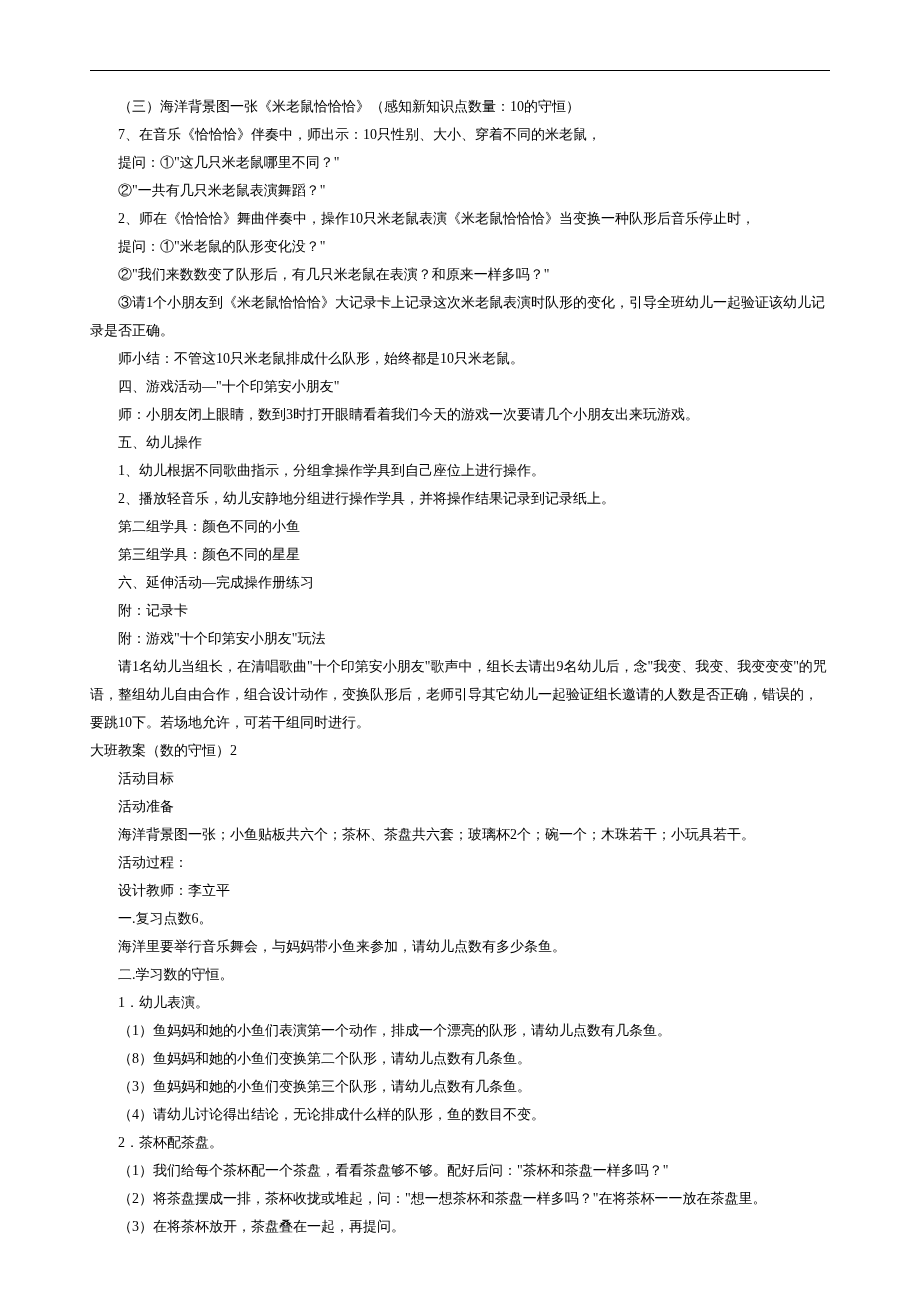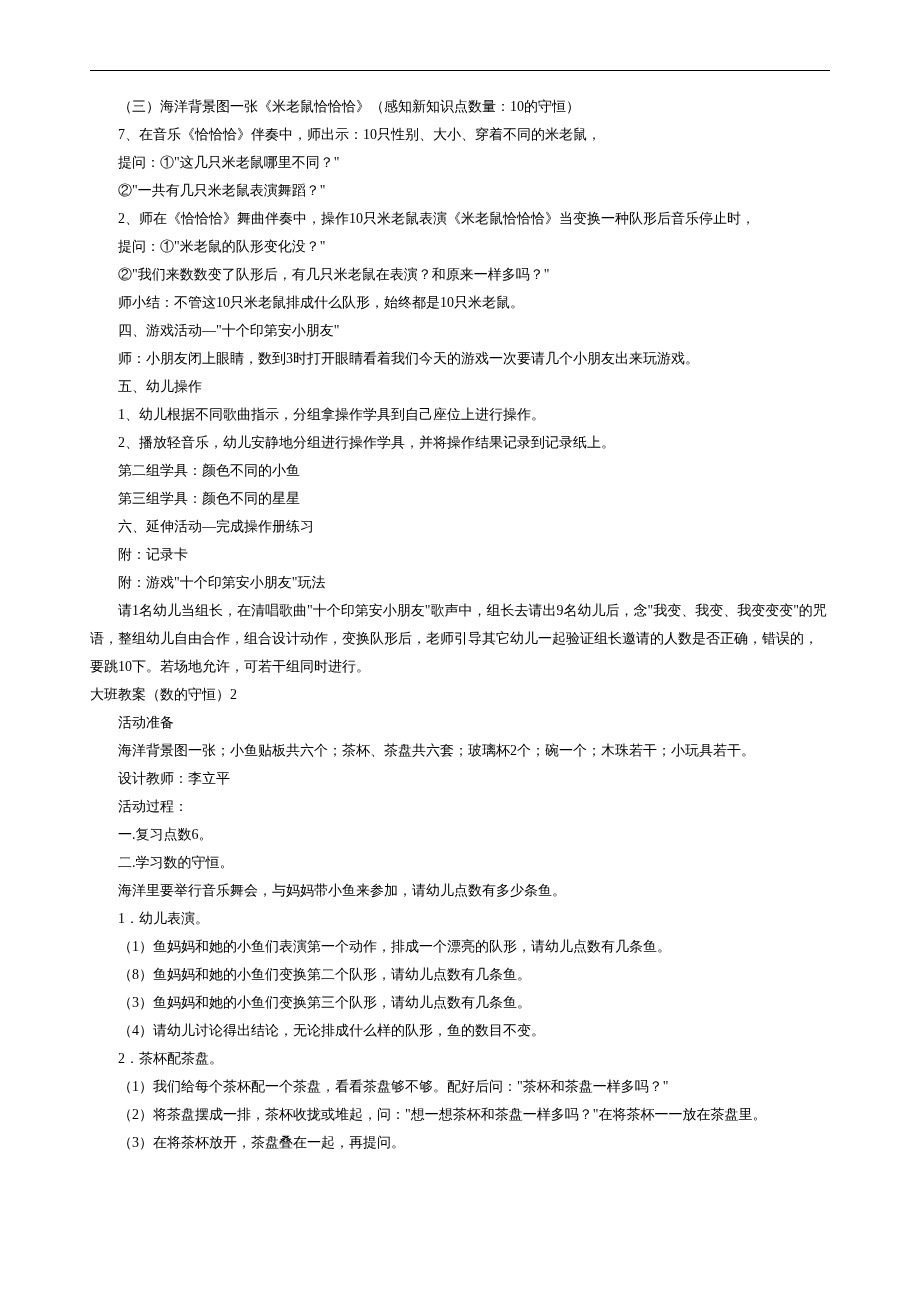--- a/index.html
+++ b/index.html
@@ -37,40 +37,42 @@
 <div class="page">
   <hr class="hr">
   <div id="content">
       <div class="para">（三）海洋背景图一张《米老鼠恰恰恰》（感知新知识点数量：10的守恒）</div>
       <div class="para">7、在音乐《恰恰恰》伴奏中，师出示：10只性别、大小、穿着不同的米老鼠，</div>
       <div class="para">提问：①"这几只米老鼠哪里不同？"</div>
       <div class="para">②"一共有几只米老鼠表演舞蹈？"</div>
       <div class="para">2、师在《恰恰恰》舞曲伴奏中，操作10只米老鼠表演《米老鼠恰恰恰》当变换一种队形后音乐停止时，</div>
       <div class="para">提问：①"米老鼠的队形变化没？"</div>
       <div class="para">②"我们来数数变了队形后，有几只米老鼠在表演？和原来一样多吗？"</div>
+      <div class="para">③请1个小朋友到《米老鼠恰恰恰》大记录卡上记录这次米老鼠表演时队形的变化，引导全班幼儿一起验证该幼儿记录是否正确。</div>
       <div class="para">师小结：不管这10只米老鼠排成什么队形，始终都是10只米老鼠。</div>
       <div class="para">四、游戏活动—"十个印第安小朋友"</div>
       <div class="para">师：小朋友闭上眼睛，数到3时打开眼睛看着我们今天的游戏一次要请几个小朋友出来玩游戏。</div>
       <div class="para">五、幼儿操作</div>
       <div class="para">1、幼儿根据不同歌曲指示，分组拿操作学具到自己座位上进行操作。</div>
       <div class="para">2、播放轻音乐，幼儿安静地分组进行操作学具，并将操作结果记录到记录纸上。</div>
       <div class="para">第二组学具：颜色不同的小鱼</div>
       <div class="para">第三组学具：颜色不同的星星</div>
       <div class="para">六、延伸活动—完成操作册练习</div>
       <div class="para">附：记录卡</div>
       <div class="para">附：游戏"十个印第安小朋友"玩法</div>
       <div class="para">请1名幼儿当组长，在清唱歌曲"十个印第安小朋友"歌声中，组长去请出9名幼儿后，念"我变、我变、我变变变"的咒语，整组幼儿自由合作，组合设计动作，变换队形后，老师引导其它幼儿一起验证组长邀请的人数是否正确，错误的，要跳10下。若场地允许，可若干组同时进行。</div>
       <div class="para-noindent">大班教案（数的守恒）2</div>
+      <div class="para">活动目标</div>
       <div class="para">活动准备</div>
       <div class="para">海洋背景图一张；小鱼贴板共六个；茶杯、茶盘共六套；玻璃杯2个；碗一个；木珠若干；小玩具若干。</div>
+      <div class="para">活动过程：</div>
       <div class="para">设计教师：李立平</div>
-      <div class="para">活动过程：</div>
       <div class="para">一.复习点数6。</div>
+      <div class="para">海洋里要举行音乐舞会，与妈妈带小鱼来参加，请幼儿点数有多少条鱼。</div>
       <div class="para">二.学习数的守恒。</div>
-      <div class="para">海洋里要举行音乐舞会，与妈妈带小鱼来参加，请幼儿点数有多少条鱼。</div>
       <div class="para">1．幼儿表演。</div>
       <div class="para">（1）鱼妈妈和她的小鱼们表演第一个动作，排成一个漂亮的队形，请幼儿点数有几条鱼。</div>
       <div class="para">（8）鱼妈妈和她的小鱼们变换第二个队形，请幼儿点数有几条鱼。</div>
       <div class="para">（3）鱼妈妈和她的小鱼们变换第三个队形，请幼儿点数有几条鱼。</div>
       <div class="para">（4）请幼儿讨论得出结论，无论排成什么样的队形，鱼的数目不变。</div>
       <div class="para">2．茶杯配茶盘。</div>
       <div class="para">（1）我们给每个茶杯配一个茶盘，看看茶盘够不够。配好后问："茶杯和茶盘一样多吗？"</div>
       <div class="para">（2）将茶盘摆成一排，茶杯收拢或堆起，问："想一想茶杯和茶盘一样多吗？"在将茶杯一一放在茶盘里。</div>
       <div class="para">（3）在将茶杯放开，茶盘叠在一起，再提问。</div>
     </div>

